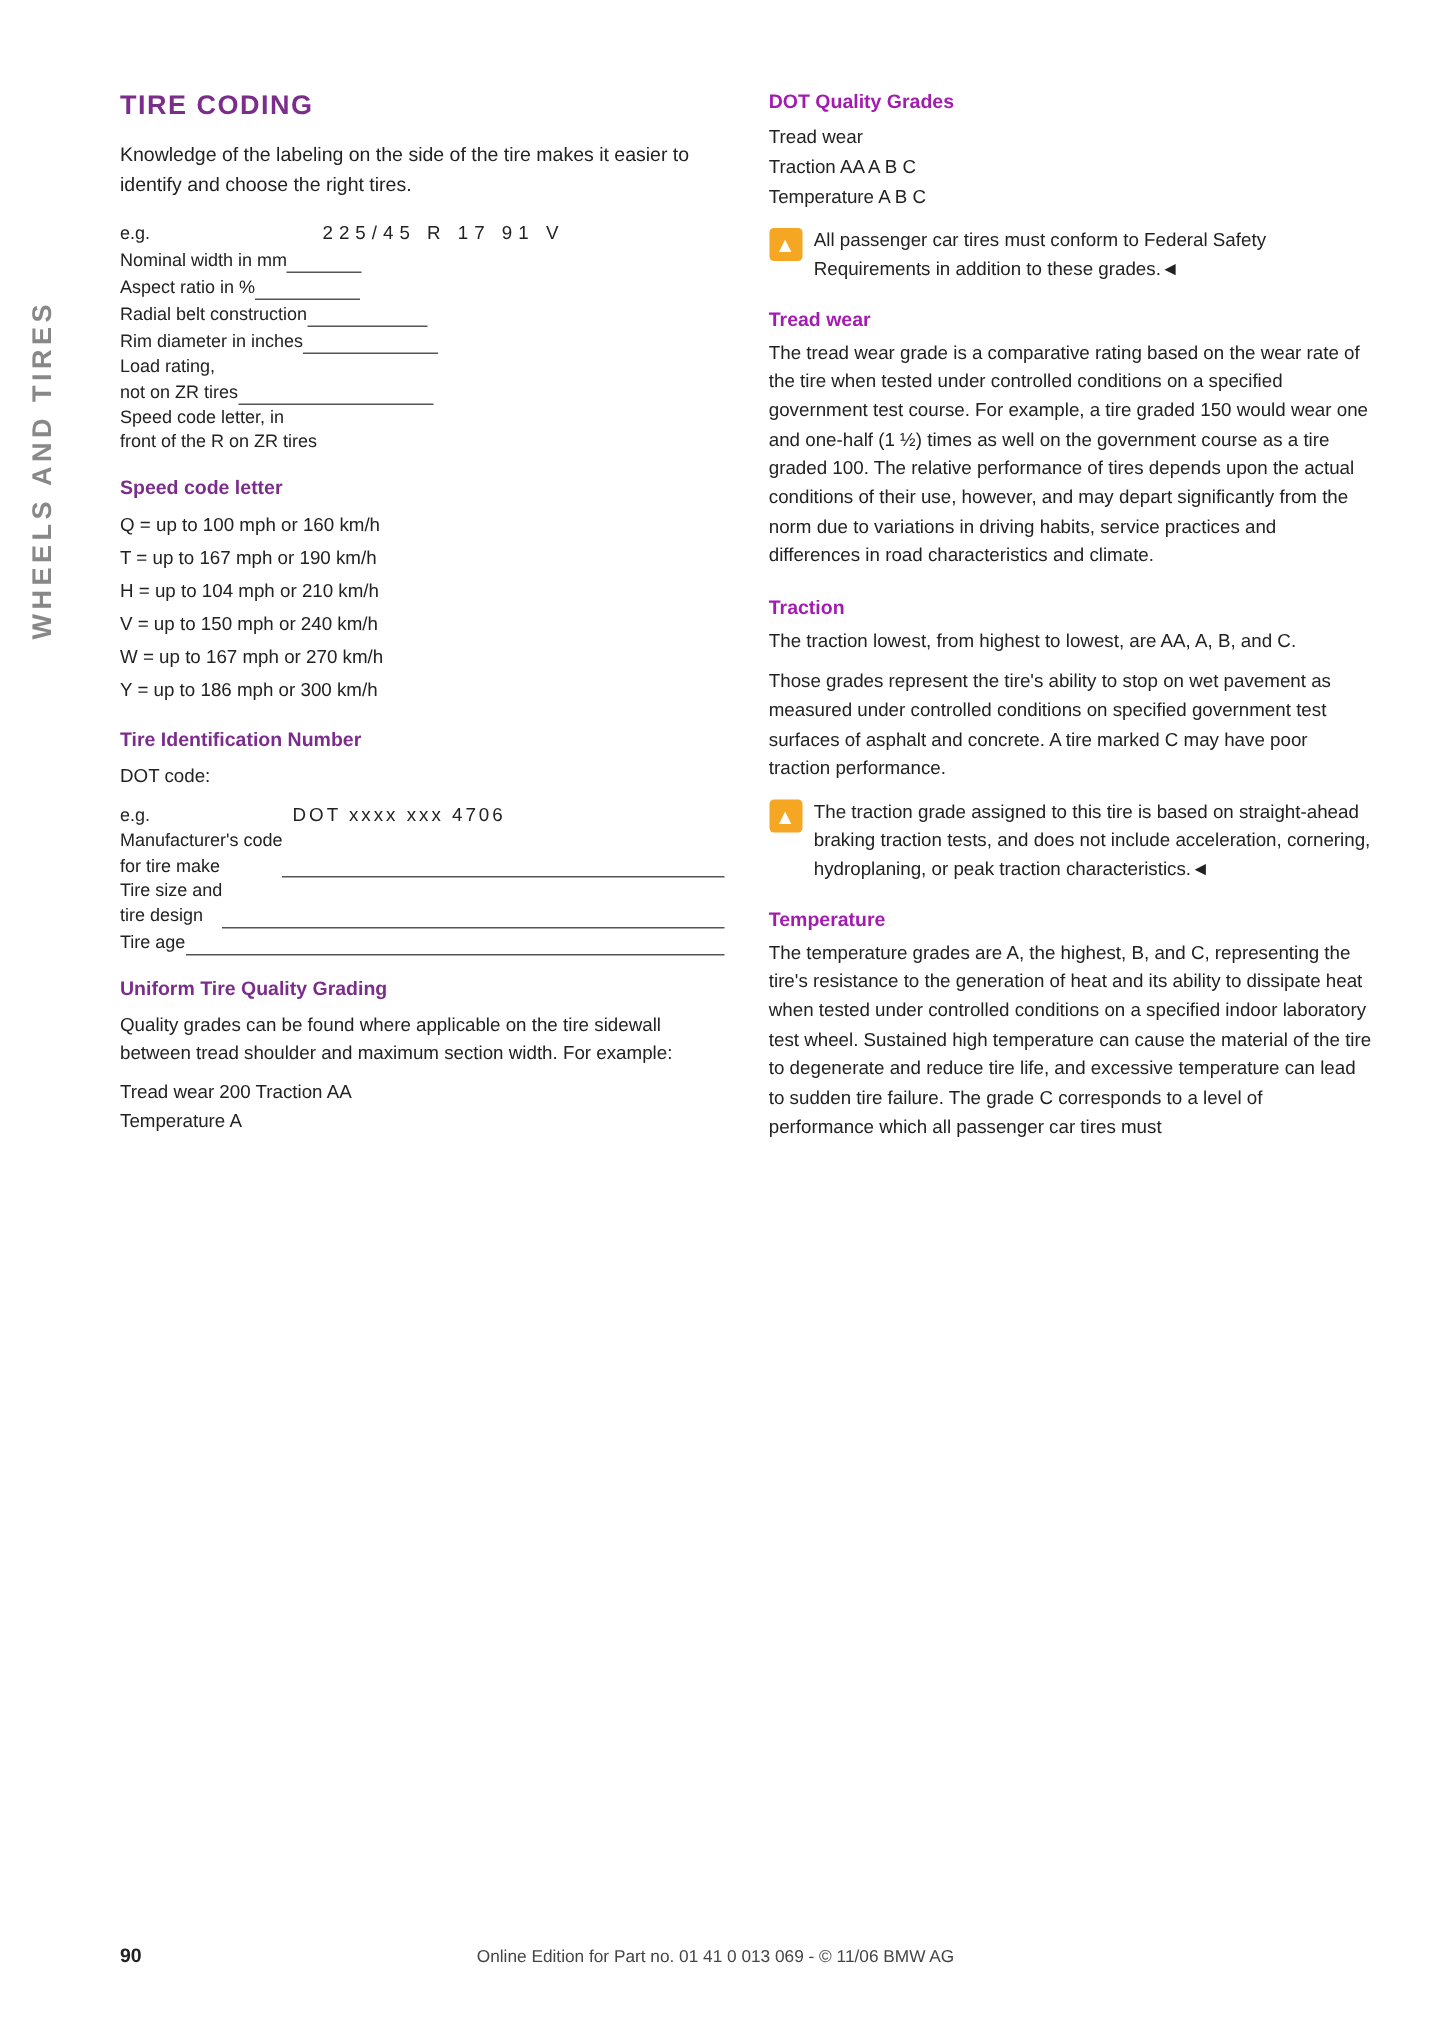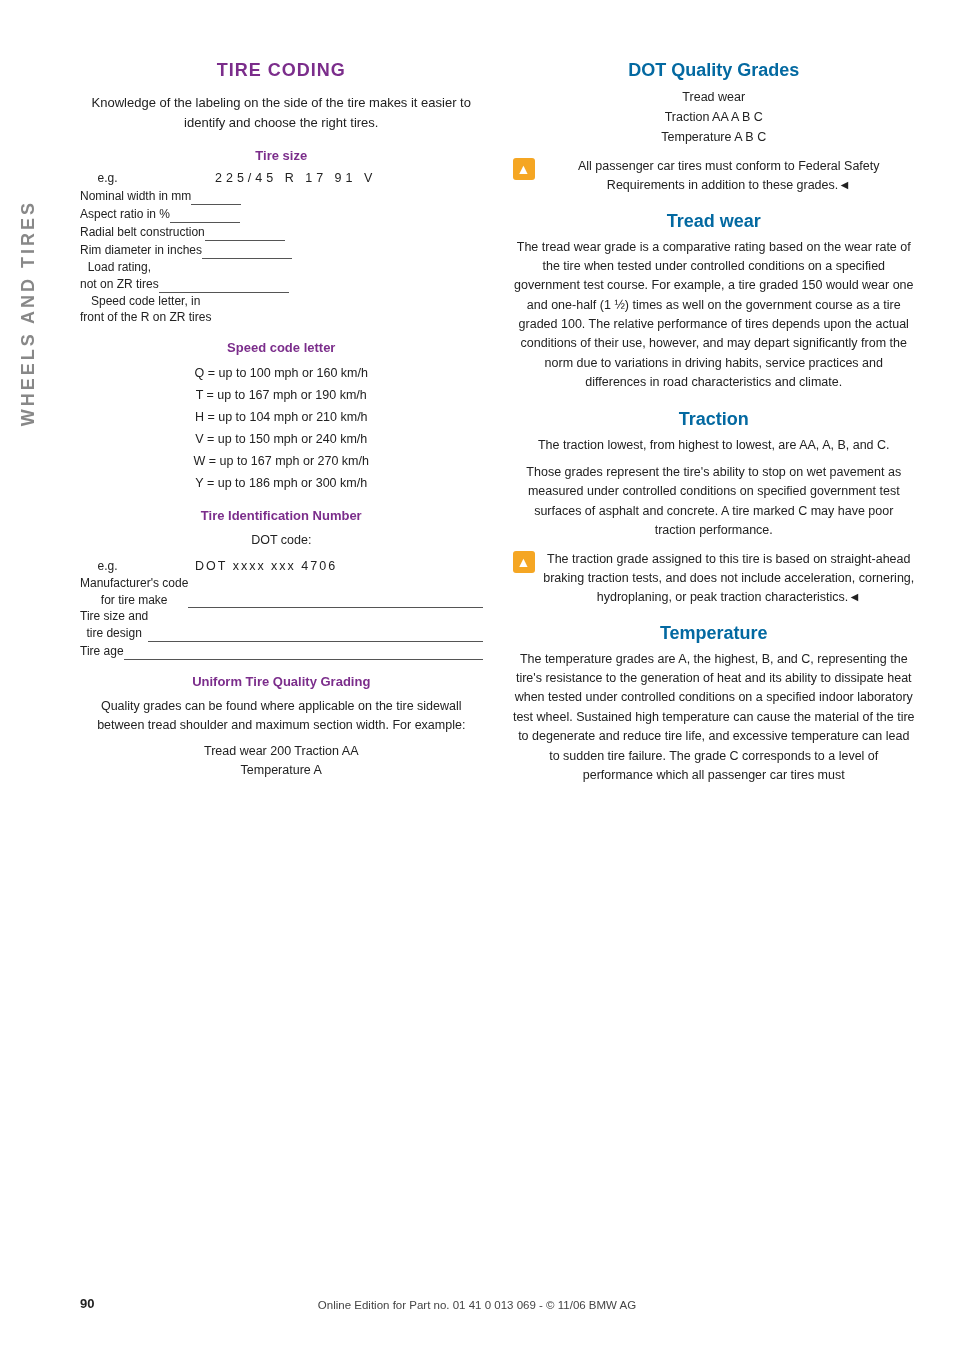--- a/index.html
+++ b/index.html
@@ -32,21 +32,20 @@
       letter-spacing: 3px;
       color: #888;
       text-transform: uppercase;
     }
 
     .content-area {
       margin-left: 80px;
       margin-right: 39px;
       display: flex;
       gap: 30px;
-      text-align: center;
     }
 
     .left-column {
       flex: 1;
       min-width: 0;
     }
 
     .right-column {
       flex: 1;
       min-width: 0;
@@ -152,23 +151,23 @@
     }
 
     .footer-text {
       font-size: 11.5px;
       color: #444;
       text-align: center;
     }
 
     
     .right-section-heading {
-      font-size: 18px;
-      font-weight: bold;
-      color: #0369a1;
+      font-size: 13px;
+      font-weight: bold;
+      color: #a21caf;
       margin-bottom: 6px;
       margin-top: 16px;
     }
 
     .right-section-heading:first-child {
       margin-top: 0;
     }
 
     .right-section-text {
       font-size: 12.5px;
@@ -243,21 +242,20 @@
   <div class="sidebar-label">WHEELS AND TIRES</div>
 
   <div class="content-area">
 
     <div class="left-column">
 
       <div class="page-title">TIRE CODING</div>
 
       <div class="section-intro">Knowledge of the labeling on the side of the tire makes it easier to identify and choose the right tires.</div>
 
-      <div class="section-heading">Tire size</div>
 
       <div class="tire-diagram-block">
         <div class="td-eg-row">
           <span class="td-eg-key">e.g.</span>
           <span class="td-eg-val">225/45  R  17  91   V</span>
         </div>
 
         <div class="td-rows">
 
           <div class="td-row">

